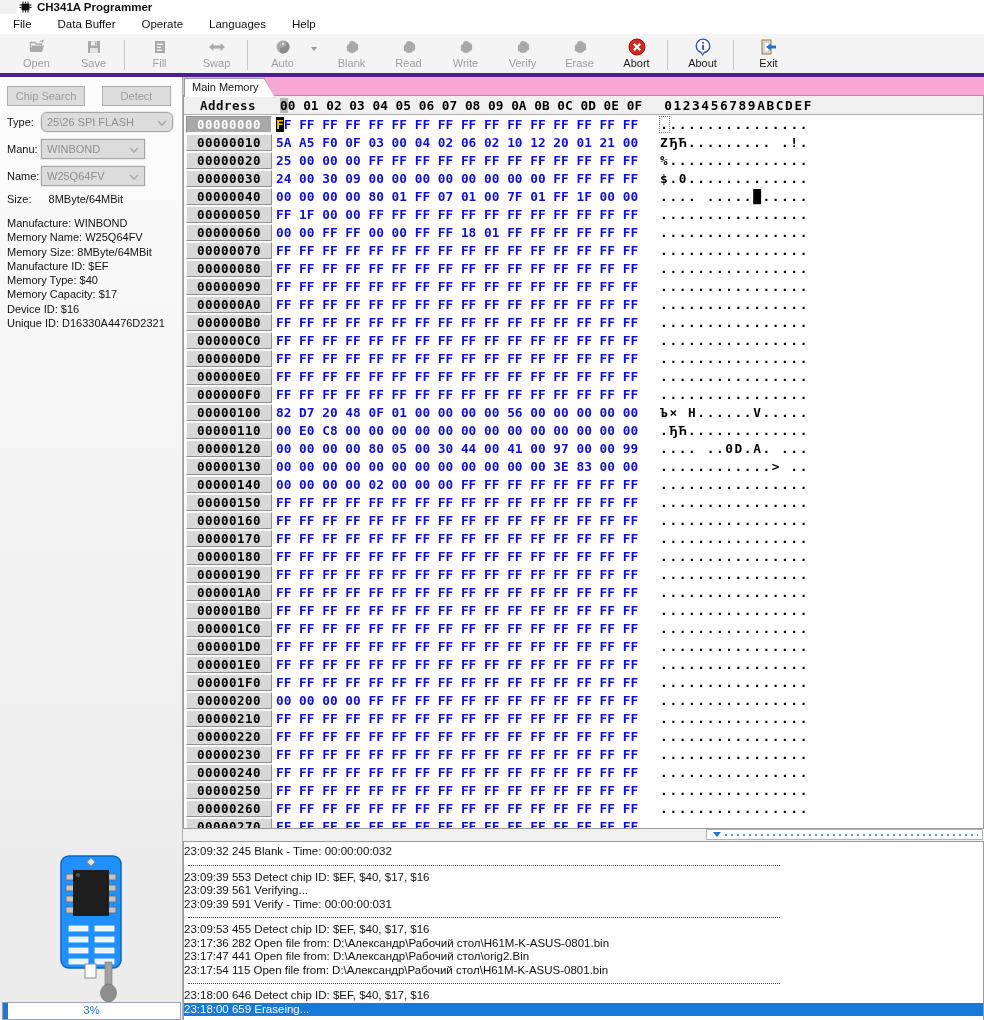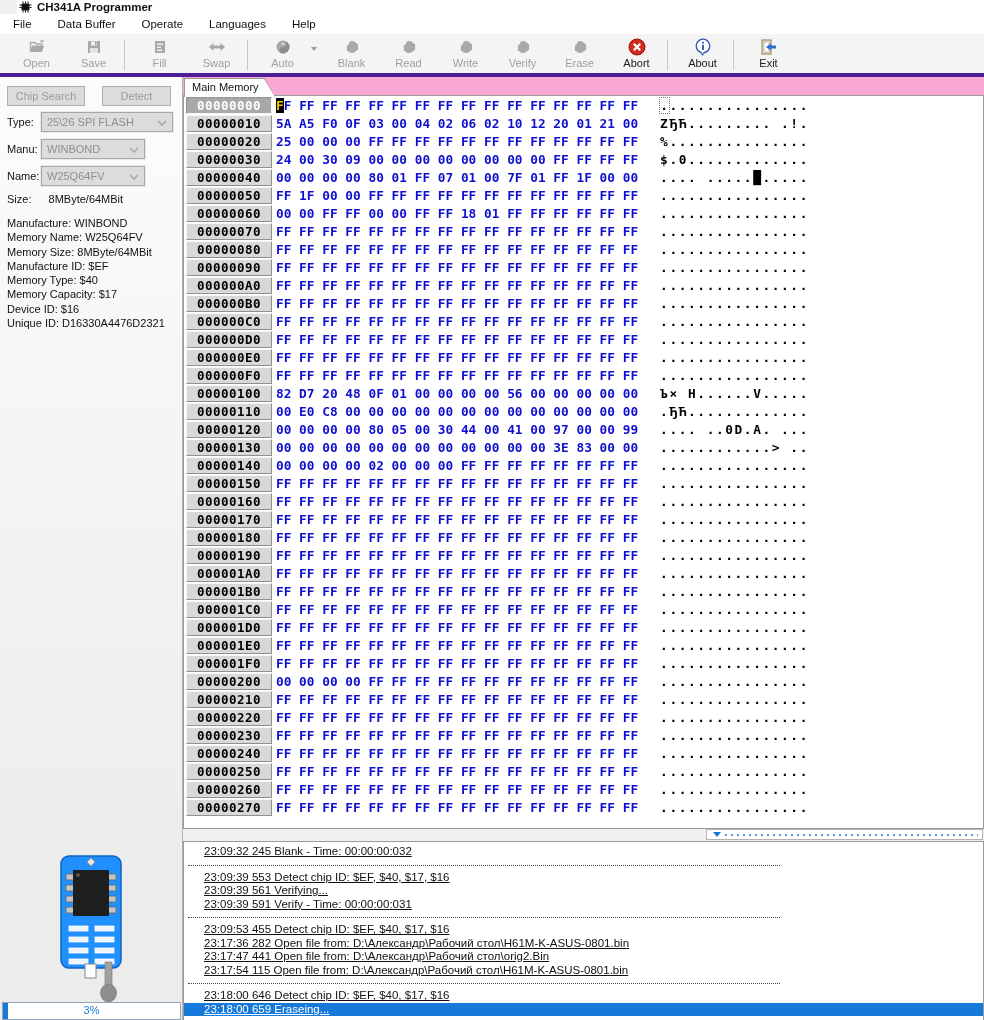--- a/index.html
+++ b/index.html
@@ -41,21 +41,21 @@
   .btn{position:absolute;height:20px;background:#dcdcdc;border:1px solid #aeaeae;
        color:#9b9b9b;font-size:11px;text-align:center;line-height:18px;box-sizing:border-box;}
   .chip-search{left:7px;top:9px;width:78px;}
   .detect{left:102px;top:9px;width:69px;}
   .field{position:absolute;left:7px;display:flex;align-items:center;}
   .f-type{top:35px;} .f-manu{top:62px;} .f-name{top:89px;}
   .flabel{font-size:11px;color:#111;width:34px;}
   .select{height:20px;background:#dcdcdc;border:1px solid #a6a6a6;display:flex;
        align-items:center;justify-content:space-between;padding:0 5px;box-sizing:border-box;
        color:#8f8f8f;font-size:11px;box-shadow:0 0 0 1px #eaeaea;}
-  .f-type .select{width:132px;} .f-manu .select,.f-name .select{width:104px;}
+  .f-type .select{width:132px;border-radius:6px;} .f-manu .select,.f-name .select{width:104px;}
   .size-row{position:absolute;left:7px;top:116px;font-size:11px;}
   .size-val{margin-left:14px;}
   .chip-info{position:absolute;left:7px;top:139px;font-size:11px;line-height:14.3px;}
   .socket{position:absolute;left:53px;top:775px;}
   .progress{position:absolute;left:2px;top:925px;width:177px;height:16px;
        border:1px solid #93a5b7;background:#fff;box-sizing:content-box;}
   .pfill{position:absolute;left:0;top:0;bottom:0;background:#1779d9;}
   .plabel{position:absolute;width:100%;text-align:center;top:1px;font-size:11px;color:#1779d9;}
   
   .hex-panel{position:absolute;left:183px;top:95px;width:801px;height:734px;background:#fff;
@@ -83,21 +83,21 @@
   .slider{position:absolute;left:522px;top:0;width:277px;height:11px;background:#fff;
        border:1px solid #b4b4b4;box-sizing:border-box;}
   .smarker{position:absolute;left:6px;top:2px;width:0;height:0;border-top:5px solid #1779d9;
        border-left:4px solid transparent;border-right:4px solid transparent;}
   .sdots{position:absolute;left:18px;right:4px;top:4px;height:2px;
        background:repeating-linear-gradient(90deg,#5b9bd9 0 2px,transparent 2px 6px);}
   
   .log-panel{position:absolute;left:183px;top:841px;width:801px;height:179px;background:#fff;
        border:1px solid #9a9a9a;border-bottom:none;box-sizing:border-box;overflow:hidden;
        padding-top:3px;font-size:11.5px;z-index:3;}
-  .log-line{height:13.5px;line-height:13.5px;padding-left:20px;white-space:nowrap;text-decoration:underline;}
+  .log-line{height:13.5px;line-height:13.5px;padding-left:0;white-space:nowrap;}
   .log-line.hl{background:#1779d9;color:#fff;}
   .log-sep{height:12px;position:relative;}
   .log-sep::before{content:"";position:absolute;left:4px;top:6px;width:592px;border-top:1px dotted #444;}
 </style>
 </head>
 <body>
 
 <div class="app">
 
   <div class="titlebar">
@@ -332,20 +332,25 @@
       <ellipse cx="55.5" cy="141" rx="8" ry="9" fill="#8e8e8e" stroke="#6e6e6e" stroke-width="0.6"></ellipse>
     </svg>
 
     <div class="progress">
       <div class="pfill" style="width: 3%;"></div>
       <span class="plabel">3%</span>
     </div>
   </div>
 
   <div class="hex-panel">
+    <div class="hex-header">
+      <div class="haddr">Address</div>
+      <div class="hbytes"><span class="colsel">0</span>0 01 02 03 04 05 06 07 08 09 0A 0B 0C 0D 0E 0F</div>
+      <div class="hascii">0123456789ABCDEF</div>
+    </div>
     <div class="hex-rows">
         <div class="hexrow">
           <div class="addr sel">00000000</div>
           <div class="bytes"><span class="cursor">F</span>F FF FF FF FF FF FF FF FF FF FF FF FF FF FF FF</div>
           <div class="ascii"><span class="acur">.</span>...............</div>
         </div>
         <div class="hexrow">
           <div class="addr">00000010</div>
           <div class="bytes">5A A5 F0 0F 03 00 04 02 06 02 10 12 20 01 21 00</div>
           <div class="ascii">ZЂЋ......... .!.</div>

